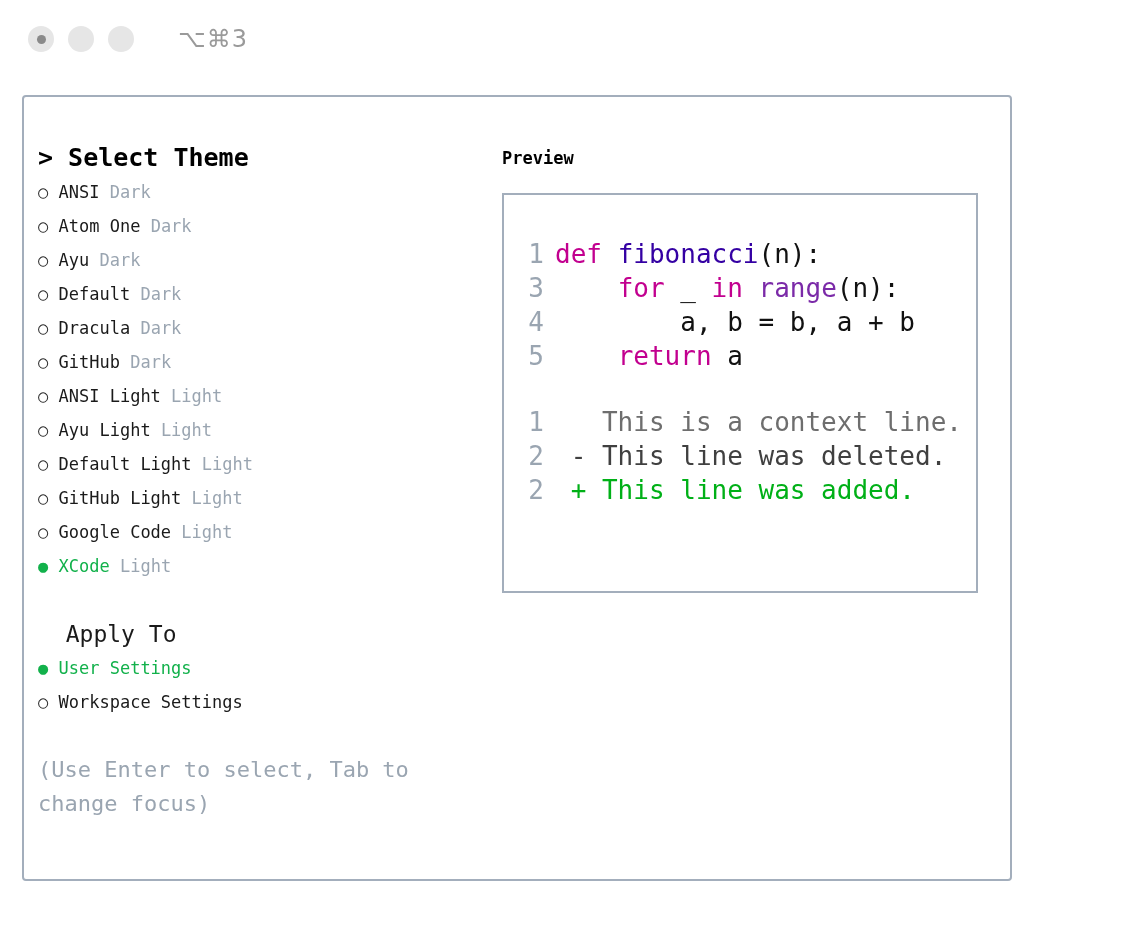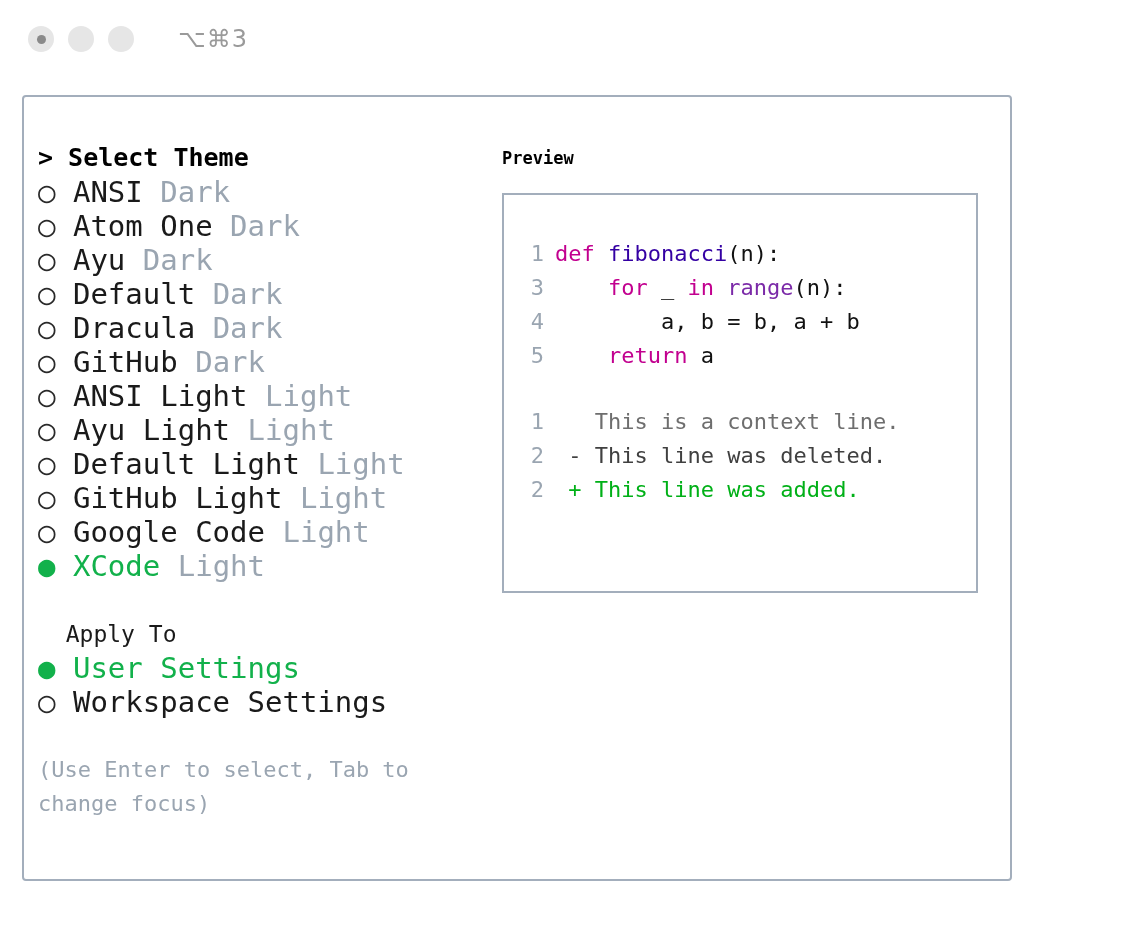--- a/index.html
+++ b/index.html
@@ -91,21 +91,21 @@
   .section-title {
     font-size: 25px;
     font-weight: bold;
     color: #000000;
     line-height: 34px;
     white-space: pre;
     letter-spacing: 0px;
   }
 
   .opt {
-    font-size: 29px;
+    font-size: 17px;
     line-height: 34px;
     color: #1a1a1a;
     white-space: pre;
     letter-spacing: 0px;
   }
   .opt .marker { color: #2a2a2a; }
   .opt.selected .marker { color: #12b14b; }
   .opt.selected .label { color: #12b14b; }
   .opt .kind { color: #9aa5b1; }
 
@@ -143,21 +143,21 @@
   .preview-box {
     margin-top: 18px;
     width: 476px;
     height: 400px;
     border: 2px solid #a3aebc;
     box-sizing: border-box;
     background: #ffffff;
     padding: 42px 0 0 18px;
   }
   .code-line {
-    font-size: 22px;
+    font-size: 26px;
     line-height: 34px;
     white-space: pre;
     color: #111111;
   }
   .ln {
     color: #9aa5b1;
     display: inline-block;
     width: 22px;
     text-align: right;
     margin-right: 11px;

